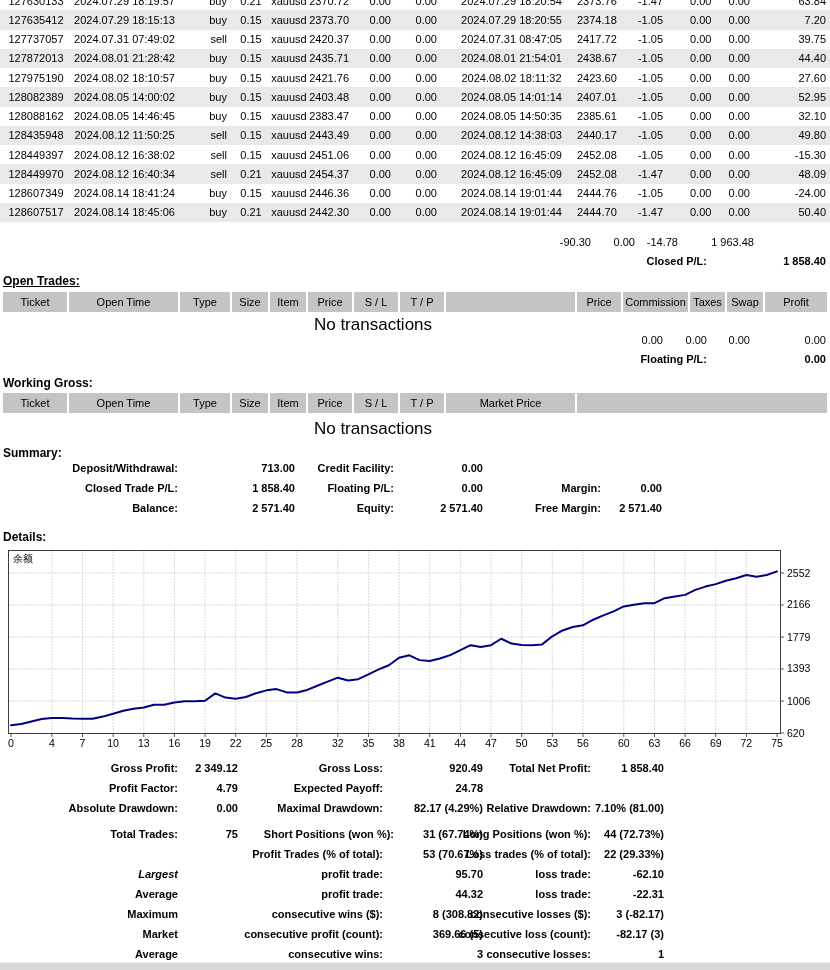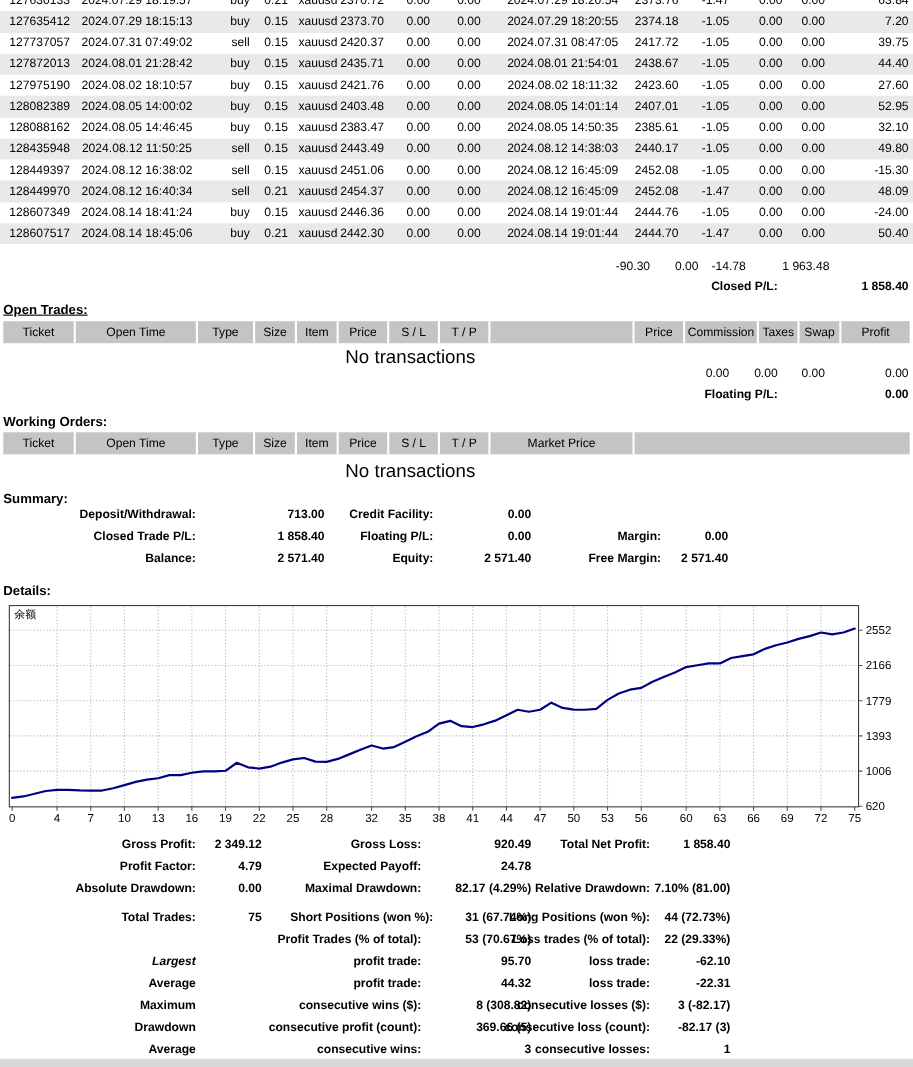--- a/index.html
+++ b/index.html
@@ -278,21 +278,21 @@
     <span class="rnum" style="right:167px;">0.00</span>
     <span class="rnum" style="right:123px;">0.00</span>
     <span class="rnum" style="right:80px;">0.00</span>
     <span class="rnum" style="right:4px;">0.00</span>
   </div>
   <div class="abs" style="top:353px;left:0;width:830px;height:16px;">
     <span class="rnum bold" style="right:123px;">Floating P/L:</span>
     <span class="rnum bold" style="right:4px;">0.00</span>
   </div>
 
-  <div class="abs sec-title" style="top:376px;left:3px;">Working Orders:</div>
+  <div class="abs sec-title" style="top:376px;left:3px;">Working Gross:</div>
   <div class="abs thead cols-wo" style="top:393px;left:0;width:830px;" id="wo-head">
       <div class="th">Ticket</div>
       <div class="th">Open Time</div>
       <div class="th">Type</div>
       <div class="th">Size</div>
       <div class="th">Item</div>
       <div class="th">Price</div>
       <div class="th">S / L</div>
       <div class="th">T / P</div>
       <div class="th">Market Price</div>
@@ -476,21 +476,21 @@
         <span class="statcell" style="right: 4px;">-22.31</span>
       </div>
       <div class="statrow" style="top: 908px;">
         <span class="statcell" style="right: 490px;">Maximum</span>
         <span class="statcell" style="right: 285px;">consecutive wins ($):</span>
         <span class="statcell" style="right: 185px;">8 (308.82)</span>
         <span class="statcell" style="right: 77px;">consecutive losses ($):</span>
         <span class="statcell" style="right: 4px;">3 (-82.17)</span>
       </div>
       <div class="statrow" style="top: 928px;">
-        <span class="statcell" style="right: 490px;">Drawdown</span>
+        <span class="statcell" style="right: 490px;">Market</span>
         <span class="statcell" style="right: 285px;">consecutive profit (count):</span>
         <span class="statcell" style="right: 185px;">369.66 (5)</span>
         <span class="statcell" style="right: 77px;">consecutive loss (count):</span>
         <span class="statcell" style="right: 4px;">-82.17 (3)</span>
       </div>
       <div class="statrow" style="top: 948px;">
         <span class="statcell" style="right: 490px;">Average</span>
         <span class="statcell" style="right: 285px;">consecutive wins:</span>
         <span class="statcell" style="right: 185px;">3</span>
         <span class="statcell" style="right: 77px;">consecutive losses:</span>

